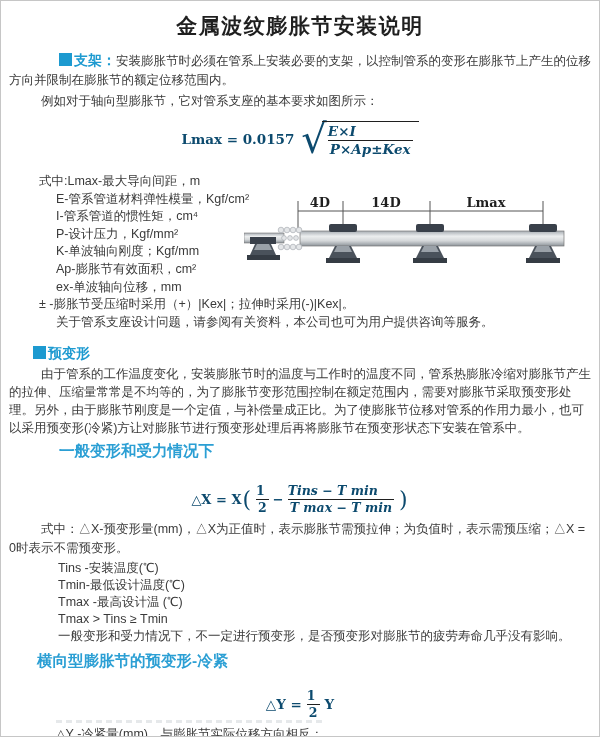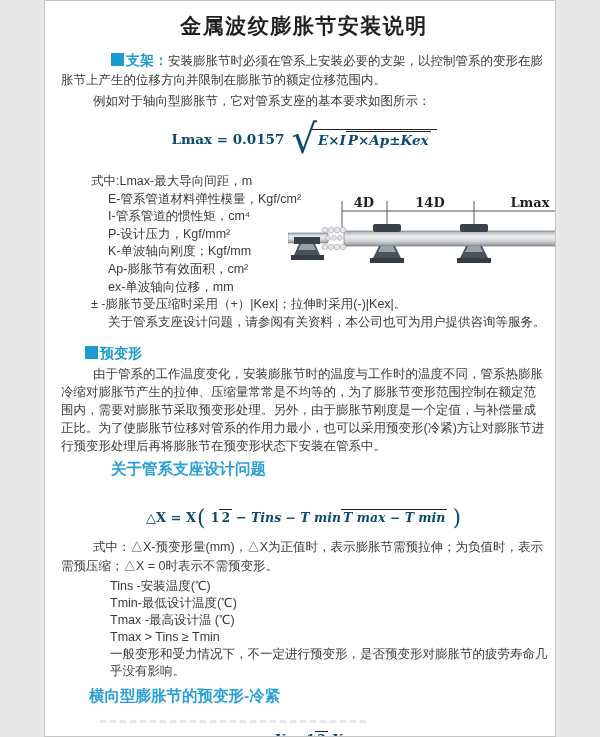--- a/index.html
+++ b/index.html
@@ -1,40 +1,40 @@
 <!DOCTYPE html>
 <html><head>
 <meta charset="utf-8">
 <style>
   html,body { margin:0; padding:0; background:#e8e8e8; }
   .page {
-    width:512px; height:737px; margin:0 auto; position:relative;
+    width:600px; height:737px; margin:0 auto; position:relative;
     background:#ffffff; border:1px solid #c6c6c6; box-sizing:border-box;
-    font-family:"Liberation Sans", sans-serif; color:#3a3a3a; overflow:hidden;padding-left:8px;
+    font-family:"Liberation Sans", sans-serif; color:#3a3a3a; overflow:hidden;
   }
   .title {
     padding-top:12px; text-align:center; font-size:21px; line-height:26px;
     font-weight:700; color:#1f1f1f; letter-spacing:1.5px;
   }
   .body-text { font-size:12.5px; }
   p { margin:0; }
   .intro { margin:12px 8px 0; text-indent:50px; line-height:19px; }
   .sec-head { color:#1d9ad0; font-weight:700; font-size:14px; }
   .sq { display:inline-block; width:13px; height:13px; background:#1d9ad0; vertical-align:-1px; margin-right:2px; }
   .example { margin:2px 8px 6px; text-indent:32px; line-height:19px; }
 
   .formula-row {
     display:flex; justify-content:center; align-items:center;
     font-family:"DejaVu Serif", serif; font-weight:700; color:#0c4a6e; font-size:13.5px;
   }
   .f1 { margin-top:6px; height:44px; }
   .sqrt { display:flex; align-items:center; margin-left:7px; }
   .rad { font-size:40px; font-weight:400; line-height:0.85; margin-right:-5px; }
   .sqrt-body { border-top:1.6px solid #1f1f1f; padding:1px 6px 0; }
-  .frac { display:inline-flex; flex-direction:row; align-items:flex-end; line-height:1.25; }
+  .frac { display:inline-flex; flex-direction:column; align-items:flex-start; line-height:1.25; }
   .frac .den { border-top:1.3px solid #1f1f1f; padding:0 2px; }
   .it { font-style:italic; }
   .paren { font-size:22px; font-weight:400; padding:0 1px; }
   .f2 { margin-top:20px; height:38px; font-size:13px; }
   .f2 .frac { font-size:12.5px; margin:0 4px; }
   .f3 { margin-top:4px; height:34px; }
   .f3 .frac { font-size:12.5px; margin:0 5px; }
 
   .defs { margin-top:12px; }
   .def-line { line-height:17.6px; margin-left:55px; }
@@ -155,21 +155,21 @@
       <polygon points="291,53 307,53 313,65 285,65" fill="#4a525b"></polygon>
       <polygon points="293,53 305,53 308,59 290,59" fill="#9aa1a8"></polygon>
       <rect x="282" y="65" width="34" height="5" fill="#353c44"></rect>
     </g>
   </svg>
 
   <div class="heading2"><span class="sec-head"><span class="sq"></span><span>预变形</span></span></div>
 
   <p class="pre-para body-text">由于管系的工作温度变化，安装膨胀节时的温度与工作时的温度不同，管系热膨胀冷缩对膨胀节产生的拉伸、压缩量常常是不均等的，为了膨胀节变形范围控制在额定范围内，需要对膨胀节采取预变形处理。另外，由于膨胀节刚度是一个定值，与补偿量成正比。为了使膨胀节位移对管系的作用力最小，也可以采用预变形(冷紧)方让对膨胀节进行预变形处理后再将膨胀节在预变形状态下安装在管系中。</p>
 
-  <div class="sub-head axial-head">关于管系支座设计问题</div>
+  <div class="sub-head axial-head">一般变形和受力情况下</div>
 
   <div class="formula-row f2">
     <span>△X = X</span>
       <span class="paren">(</span>
     <span class="frac">
       <span>1</span>
       <span class="den">2</span>
     </span>
     <span>−</span>
     <span class="frac it">

